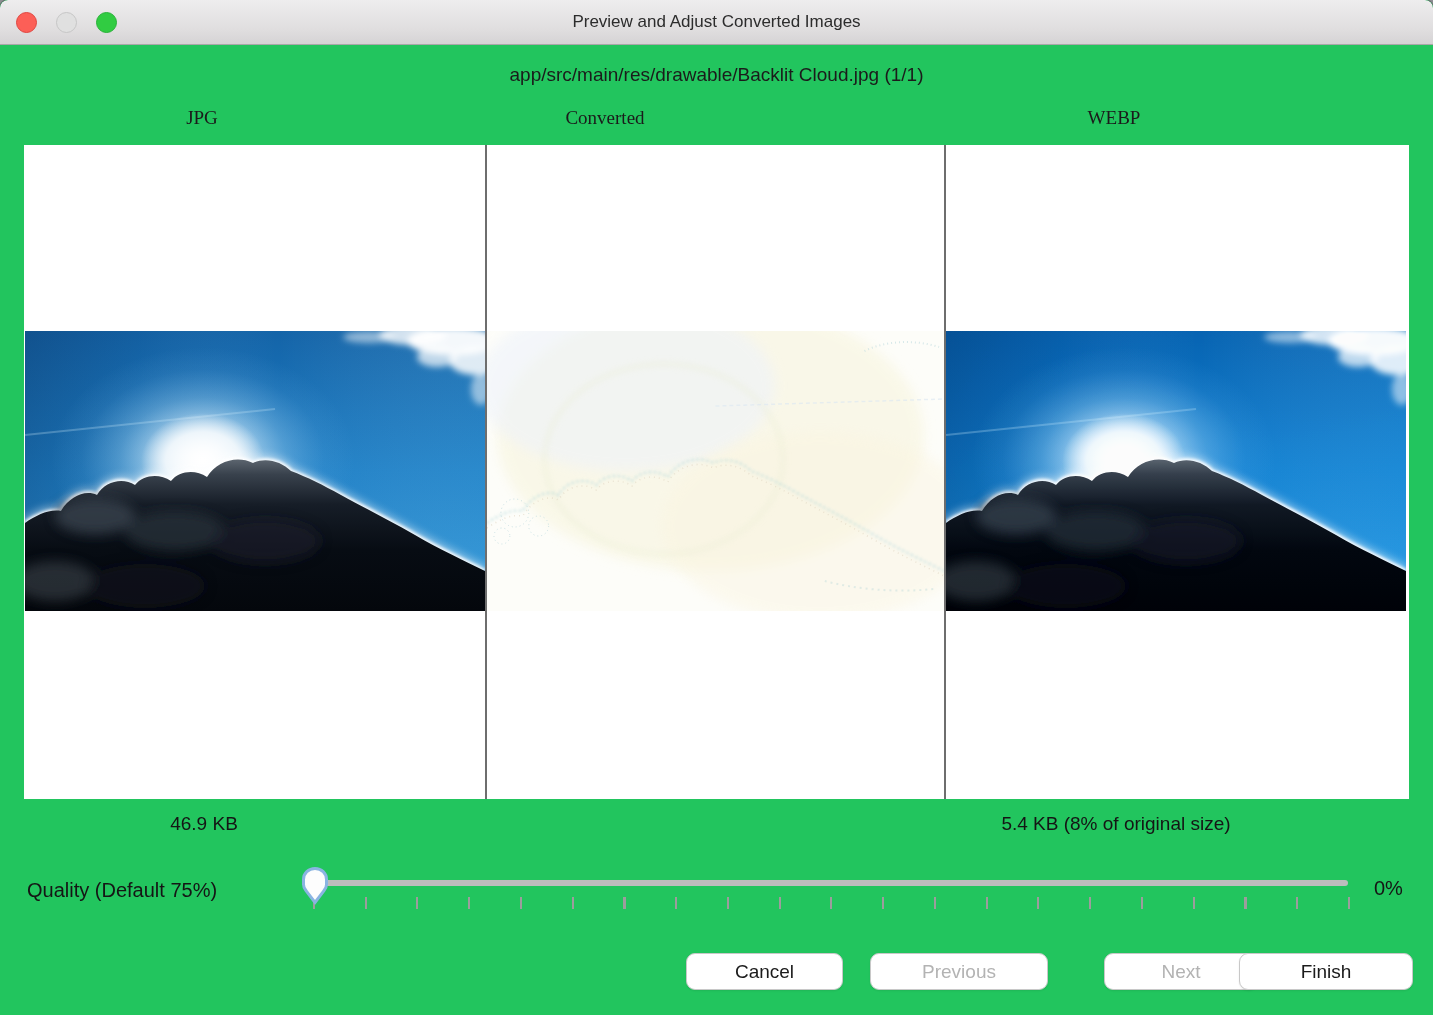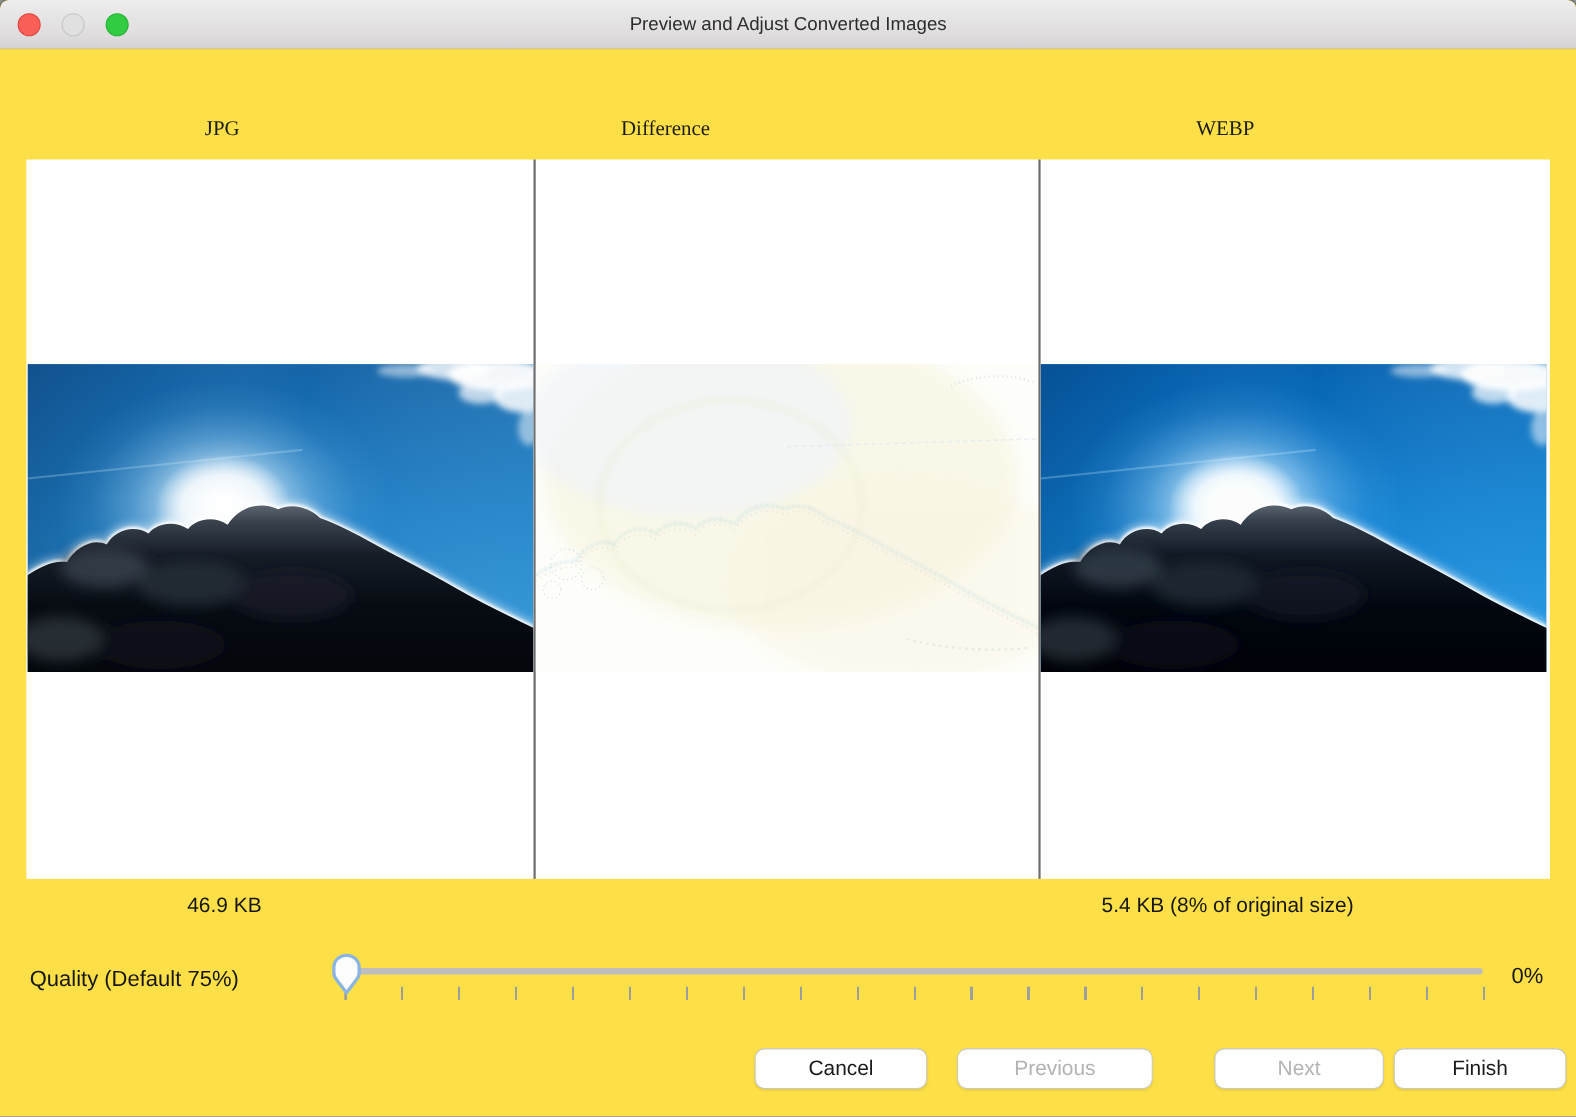--- a/index.html
+++ b/index.html
@@ -1,18 +1,18 @@
 <!DOCTYPE html>
 <html><head>
 <meta charset="utf-8">
 <style>
   html,body{margin:0;padding:0;background:#8e8e93;}
   .screen{
     position:relative;width:1433px;height:1015px;margin:0 auto;
-    background:#fde047;overflow:hidden;
+    background:#22c55e;overflow:hidden;
     font-family:"Liberation Sans",sans-serif;
     border-radius:8px 8px 0 0;
     box-shadow:0 0 0 1px rgba(0,0,0,.25);
   }
   
   .titlebar{
     position:absolute;left:0;top:0;width:100%;height:44px;
     background:linear-gradient(180deg,#eeedee 0%,#dfddde 70%,#d5d3d5 100%);
     border-bottom:1px solid #a9a7a9;
     border-radius:8px 8px 0 0;
@@ -51,21 +51,21 @@
   .btn{
     position:absolute;top:953px;height:37px;box-sizing:border-box;
     background:#ffffff;border:1px solid #c8c8c8;border-radius:9px;
     font-family:inherit;font-size:19px;color:#1b1b1b;
     box-shadow:0 1px 2px rgba(0,0,0,.08);
   }
   .btn[data-enabled="false"]{color:#b3b3b3;}
   .btn-cancel{left:686px;width:157px;}
   .btn-previous{left:870px;width:178px;}
   .btn-next{left:1104px;width:154px;}
-  .btn-finish{left:1267px;width:157px;}
+  .btn-finish{left:1239px;width:174px;}
   .defs-svg{position:absolute;width:0;height:0;}
 </style>
 </head>
 <body>
 
 <svg class="defs-svg" xmlns="http://www.w3.org/2000/svg" aria-hidden="true">
   <defs>
     <linearGradient id="gSky" x1="0" y1="0" x2="0" y2="1">
       <stop offset="0" stop-color="#1464a8"></stop>
       <stop offset="0.5" stop-color="#1d7fc6"></stop>
@@ -159,23 +159,24 @@
 
   <div class="titlebar">
     <div class="lights">
       <span class="light red"></span>
       <span class="light gray"></span>
       <span class="light green"></span>
     </div>
     <div class="title">Preview and Adjust Converted Images</div>
   </div>
 
+  <div class="filepath">app/src/main/res/drawable/Backlit Cloud.jpg (1/1)</div>
 
   <span class="col-header h-jpg">JPG</span>
-  <span class="col-header h-diff">Difference</span>
+  <span class="col-header h-diff">Converted</span>
   <span class="col-header h-webp">WEBP</span>
 
   <div class="preview">
     <svg class="img img-jpg" viewBox="0 0 460 280" preserveAspectRatio="none">
         <use href="#cloudScene"></use>
       </svg>
     <div class="sep sep1"></div>
     <svg class="img img-diff" viewBox="0 0 460 280" preserveAspectRatio="none">
         <use href="#diffScene"></use>
       </svg>

